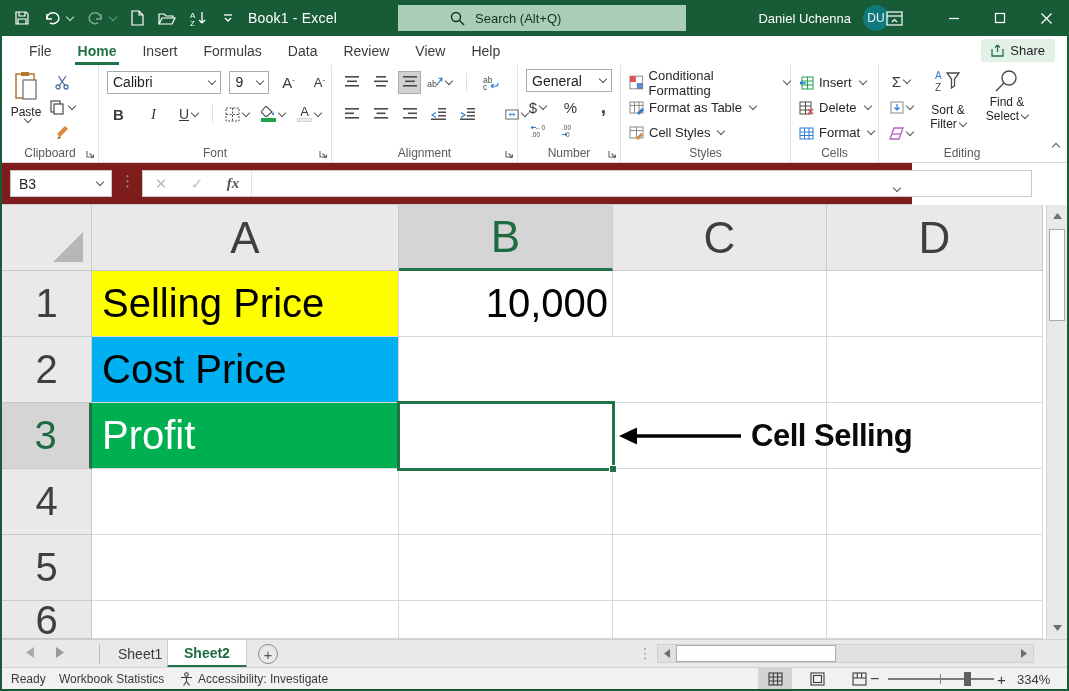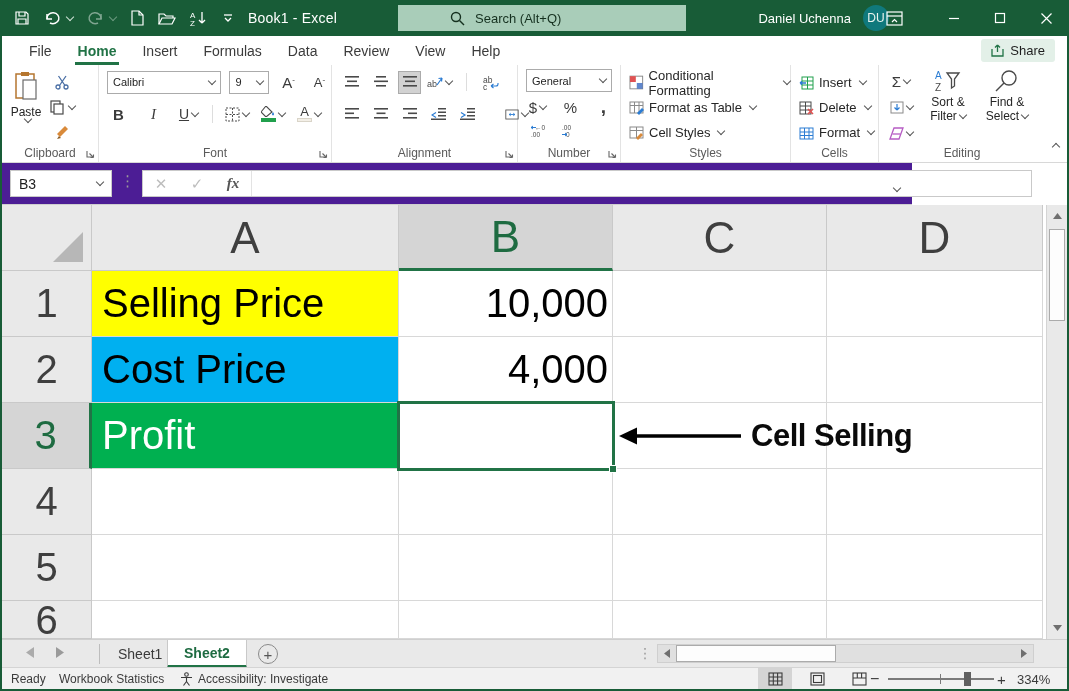--- a/index.html
+++ b/index.html
@@ -29,27 +29,27 @@
   
   .ribbon { position:absolute; left:0; top:65px; width:1065px; height:98px; background:#fff; border-bottom:1px solid #D8D8D8; display:flex; }
   .rgroup { position:relative; height:97px; border-right:1px solid #E3E3E3; }
   .rlabel { position:absolute; left:0; right:0; bottom:2px; text-align:center; font-size:12px; color:#5A5A5A; }
   .launcher { position:absolute; right:3px; bottom:3px; }
   .rbody { position:absolute; left:0; top:4px; right:0; }
   .vbtn { min-width:23px; height:23px; display:inline-flex; align-items:center; justify-content:center; color:#3b3b3b; }
   .vbtn.seltog { background:#D2D2D2; border:1px solid #ABABAB; }
   .chev { width:6px; height:6px; border-right:1.4px solid #555; border-bottom:1.4px solid #555; transform:rotate(45deg); display:inline-block; margin-left:3px; margin-top:-3px; flex:none; }
   .chev.up { transform:rotate(-135deg); margin-top:4px; }
-  .selectbox { height:23px; background:#fff; border:1px solid #ABABAB; display:flex; align-items:center; justify-content:space-between; padding:0 5px; font-size:11px; color:#1e1e1e; }
+  .selectbox { height:23px; background:#fff; border:1px solid #ABABAB; display:flex; align-items:center; justify-content:space-between; padding:0 5px; font-size:14px; color:#1e1e1e; }
   .minirow { display:flex; align-items:center; gap:8px; padding-left:8px; height:26px; }
   .srow { display:flex; align-items:center; gap:5px; font-size:13px; color:#262626; height:23px; margin:2px 0 2px 8px; }
   .bigbtn { display:flex; flex-direction:column; align-items:center; font-size:12px; color:#262626; }
 
   
-  .fbar { position:absolute; left:0; top:163px; width:910px; height:42px; background:#4c1d95; border-bottom:1px solid #CFCFCF; }
+  .fbar { position:absolute; left:0; top:163px; width:910px; height:42px; background:#7f1d1d; border-bottom:1px solid #CFCFCF; }
   .namebox { position:absolute; left:8px; top:7px; width:102px; height:27px; background:#fff; border:1px solid #C9C9C9; display:flex; align-items:center; justify-content:space-between; padding:0 8px; font-size:14px; color:#1e1e1e; }
   .fdots { position:absolute; left:118px; top:9px; color:#9a9a9a; font-size:15px; }
   .fstrip { position:absolute; left:140px; top:7px; width:890px; height:27px; background:#fff; border:1px solid #C9C9C9; display:flex; align-items:center; }
   .fico { width:36px; text-align:center; font-size:15px; color:#BDBDBD; }
   .fx { font-family:"Liberation Serif", serif; font-style:italic; font-weight:bold; color:#555; font-size:15px; }
   .finput { flex:1; height:100%; border-left:1px solid #E3E3E3; font-size:14px; padding-left:8px; }
   .fexpand { position:absolute; right:12px; top:14px; }
 
   
   .sheet { position:absolute; left:0; top:205px; width:1065px; height:434px; background:#fff; }
@@ -527,21 +527,21 @@
               </svg>
               <span class="chev"></span>
             </span>
         </div>
         <div class="bigbtn" style="width:58px;margin-left:6px">
           <svg width="26" height="24" viewBox="0 0 26 24">
               <text x="0" y="10" font-size="10" fill="#2B7CD3" font-family="Liberation Sans">A</text>
               <text x="0" y="22" font-size="10" fill="#4a4a4a" font-family="Liberation Sans">Z</text>
               <path d="M12 4 L24 4 L19.5 10 L19.5 17 L16.5 19 L16.5 10 z" fill="none" stroke="#4a4a4a" stroke-width="1.3"></path>
             </svg>
-          <span style="margin-top:2px">Sort &amp;</span>
+          <span style="margin-top:10px">Sort &amp;</span>
           <span style="display:flex;align-items:center">
               <span>Filter</span>
               <span class="chev"></span>
             </span>
         </div>
         <div class="bigbtn" style="width:60px">
           <svg width="24" height="24" viewBox="0 0 24 24" fill="none" stroke="#4a4a4a" stroke-width="1.4">
               <circle cx="14" cy="9" r="7"></circle>
               <path d="M9 14 L1 22"></path>
             </svg>
@@ -591,21 +591,20 @@
     <div class="rowhdr" style="top:396px;height:38px">
         <span style="line-height:66px;height:66px;display:block">6</span>
       </div>
 
     <div class="cell txt" style="left: 90px; top: 66px; width: 307px; height: 66px; background: rgb(255, 255, 0);">Selling Price</div>
     <div class="cell num" style="left:397px;top:66px;width:214px;height:66px">10,000</div>
     <div class="cell" style="left:611px;top:66px;width:214px;height:66px"></div>
     <div class="cell" style="left:825px;top:66px;width:216px;height:66px"></div>
 
     <div class="cell txt" style="left: 90px; top: 132px; width: 307px; height: 66px; background: rgb(0, 176, 240);">Cost Price</div>
-    <div class="cell num" style="left:397px;top:132px;width:214px;height:66px">4,000</div>
     <div class="cell" style="left:611px;top:132px;width:214px;height:66px"></div>
     <div class="cell" style="left:825px;top:132px;width:216px;height:66px"></div>
 
     <div class="cell txt" style="left: 90px; top: 198px; width: 307px; height: 66px; color: rgb(255, 255, 255); background: rgb(0, 176, 80);">Profit</div>
     <div class="cell" style="left:397px;top:198px;width:214px;height:66px"></div>
     <div class="cell" style="left:611px;top:198px;width:214px;height:66px"></div>
     <div class="cell" style="left:825px;top:198px;width:216px;height:66px"></div>
 
     <div class="cell" style="left:90px;top:264px;width:307px;height:66px"></div>
     <div class="cell" style="left:397px;top:264px;width:214px;height:66px"></div>

